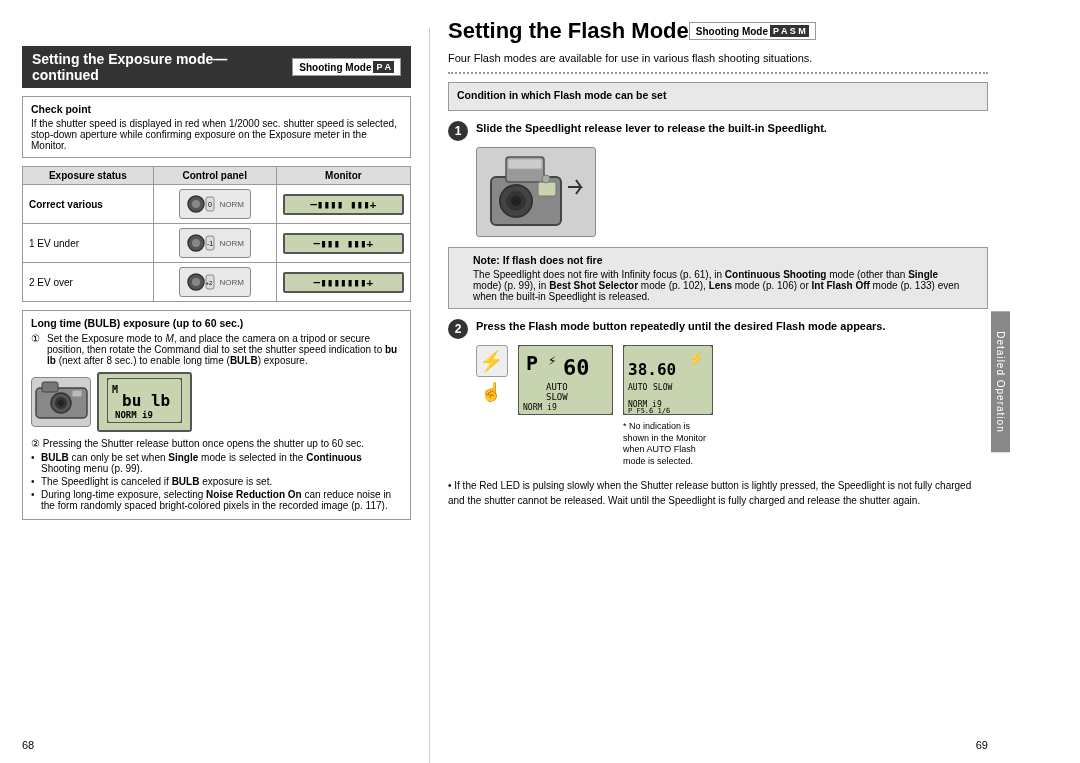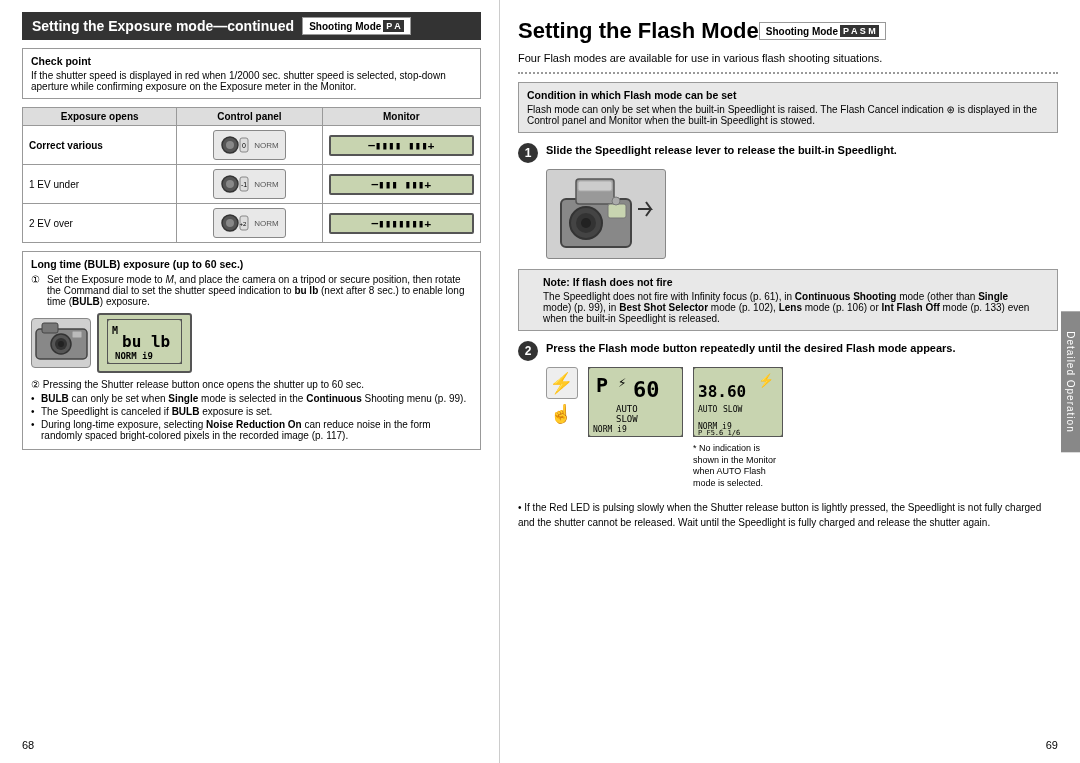--- a/index.html
+++ b/index.html
@@ -8,24 +8,25 @@
       font-size: 11px;
       background: #fff;
       color: #000;
       width: 1080px;
       height: 763px;
       overflow: hidden;
       display: flex;
     }
 
     .page-left {
-      width: 500px;
-      padding: 12px 18px 18px 22px;
+      width: 430px;
+      padding: 18px 18px 18px 22px;
       border-right: 1px solid #ccc;
       position: relative;
+      margin-top: 28px;
     }
 
     .page-right {
       width: 580px;
       padding: 18px 22px 18px 18px;
       position: relative;
     }
 
     
     .side-tab {
@@ -382,21 +383,21 @@
   </div>
 
   <div class="checkpoint-box">
     <div class="title">Check point</div>
     <div>If the shutter speed is displayed in red when 1/2000 sec. shutter speed is selected, stop-down aperture while confirming exposure on the Exposure meter in the Monitor.</div>
   </div>
 
   <table class="exposure-table">
     <thead>
       <tr>
-        <th>Exposure opens</th>
+        <th>Exposure status</th>
         <th>Control panel</th>
         <th>Monitor</th>
       </tr>
     </thead>
     <tbody>
       <tr>
         <td><strong>Correct various</strong></td>
         <td>
           <div class="display-cell">
             <span class="control-panel-mock">
@@ -517,21 +518,20 @@
       <span class="shooting-mode-icon">P A S M</span>
     </span>
   </div>
 
   <div style="font-size:11px; margin-bottom:4px;">Four Flash modes are available for use in various flash shooting situations.</div>
 
   <hr class="dotted-line">
 
   <div class="condition-box">
     <div class="title">Condition in which Flash mode can be set</div>
-    <div>Flash mode can only be set when the built-in Speedlight is raised. The Flash Cancel indication ⊛ is displayed in the Control panel and Monitor when the built-in Speedlight is stowed.</div>
   </div>
 
   <div class="step-section">
     <div class="step-header">
       <div class="step-circle">1</div>
       <div class="step-text">Slide the Speedlight release lever to release the built-in Speedlight.</div>
     </div>
 
     <div class="speedlight-image">
       <svg class="speedlight-svg" viewBox="0 0 100 80">

